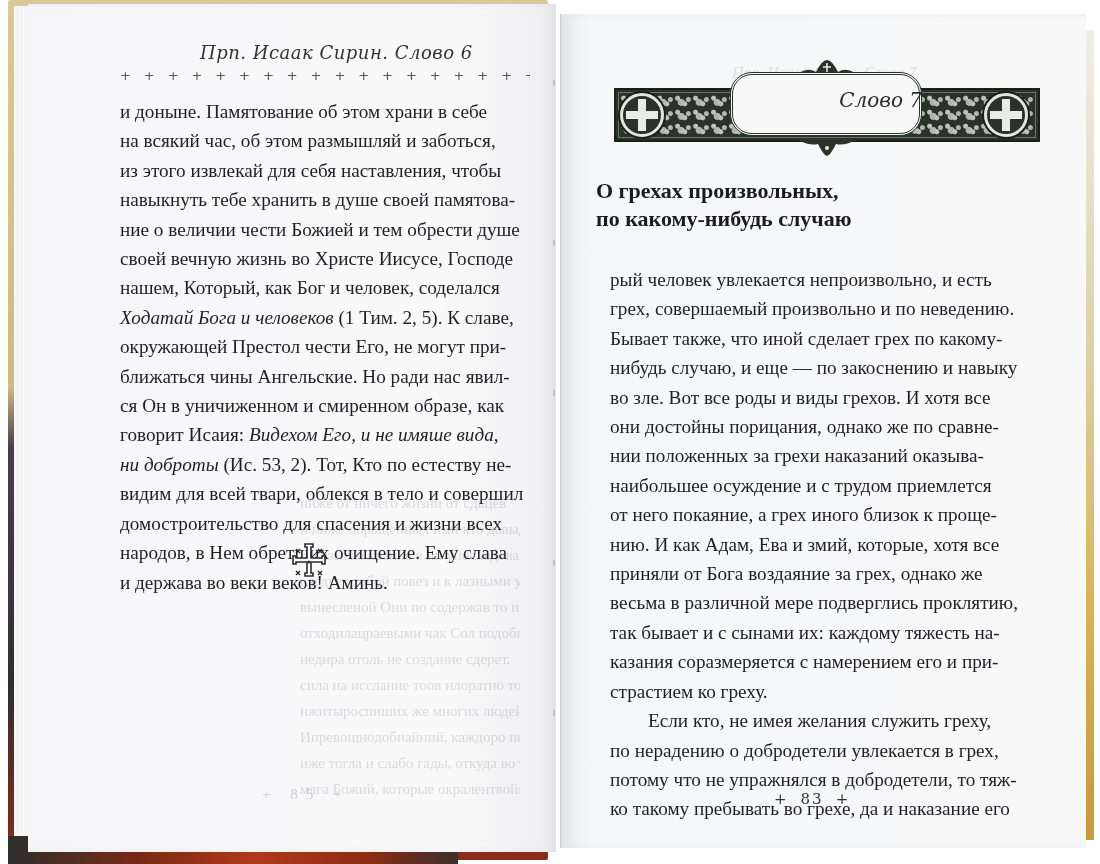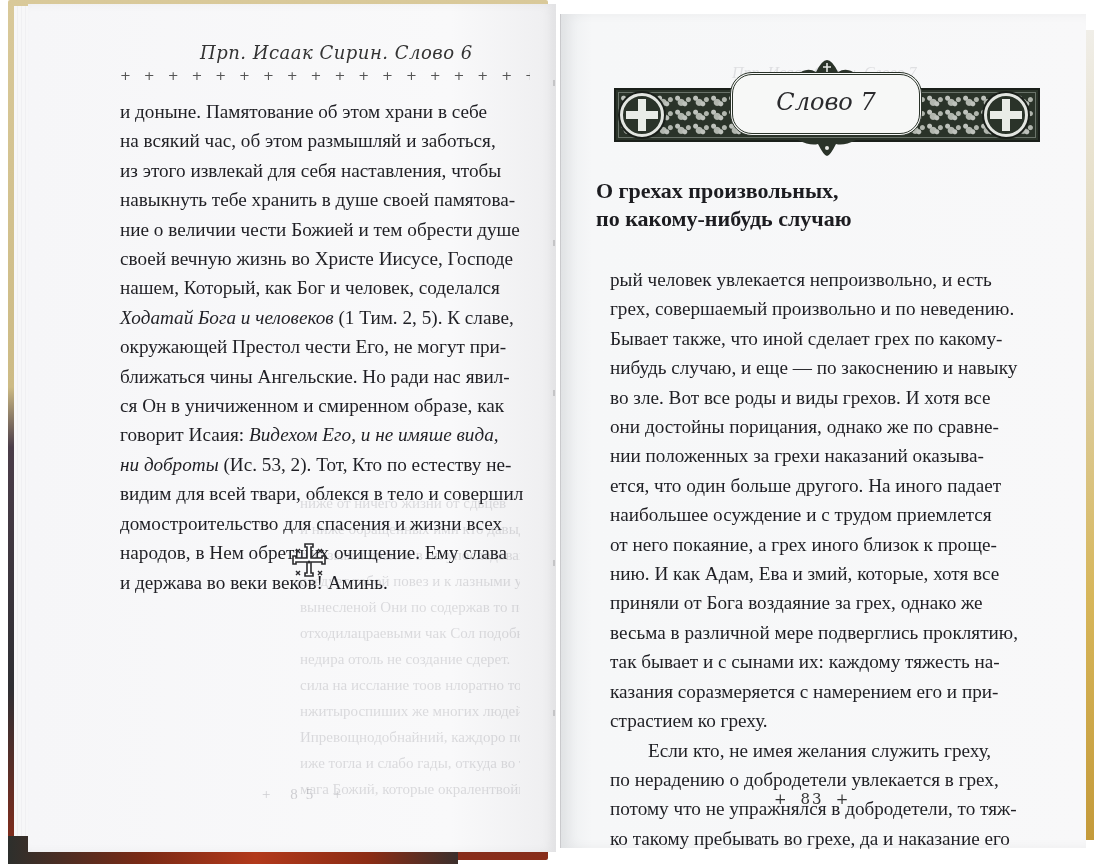--- a/index.html
+++ b/index.html
@@ -90,22 +90,22 @@
   .banner-medallion::after { left: 3px; top: 15px; width: 32px; height: 8px; }
   .med-left { left: 6px; }
   .med-right { left: 370px; }
   .banner-cartouche {
     position: absolute; left: 116px; top: 14px; width: 192px; height: 64px;
     background: #f7f8f7; border: 3px double #2a3329; border-radius: 22px;
   }
   .banner-top-crest { position: absolute; left: 178px; top: 0px; width: 70px; height: 20px; }
   .banner-bottom-crest { position: absolute; left: 178px; top: 82px; width: 70px; height: 18px; }
   .chapter-title {
-    position: absolute; left: 116px; top: 30px; width: 192px; text-align: center;
-    font-family: "DejaVu Serif", serif; font-size: 24px; color: #2b2b2e; font-style: italic;
+    position: absolute; left: 116px; top: 30px; width: 192px; text-align: right;
+    font-family: "DejaVu Serif", serif; font-size: 20px; color: #2b2b2e; font-style: italic;
   }
 
   .section-heading {
     position: absolute; left: 596px; top: 177px; width: 464px; text-align: left;
     font-family: "Liberation Serif", serif; font-weight: bold; font-size: 22px; line-height: 27.5px; color: #1c1c20;
   }
   .text-right { left: 610px; top: 265px; width: 430px; }
   .folio-right { position: absolute; left: 762px; top: 790px; font-family: "DejaVu Serif", serif; font-size: 15px; color: #333; letter-spacing: 2px; }
   .folio-right .plus { padding: 0 12px; }
 </style>
@@ -205,21 +205,20 @@
 </div>
 
 <div class="text-block text-right">
   <span class="line">рый человек увлекается непроизвольно, и есть</span>
   <span class="line">грех, совершаемый произвольно и по неведению.</span>
   <span class="line">Бывает также, что иной сделает грех по какому-</span>
   <span class="line">нибудь случаю, и еще — по закоснению и навыку</span>
   <span class="line">во зле. Вот все роды и виды грехов. И хотя все</span>
   <span class="line">они достойны порицания, однако же по сравне-</span>
   <span class="line">нии положенных за грехи наказаний оказыва-</span>
-  <span class="line">ется, что один больше другого. На иного падает</span>
   <span class="line">наибольшее осуждение и с трудом приемлется</span>
   <span class="line">от него покаяние, а грех иного близок к проще-</span>
   <span class="line">нию. И как Адам, Ева и змий, которые, хотя все</span>
   <span class="line">приняли от Бога воздаяние за грех, однако же</span>
   <span class="line">весьма в различной мере подверглись проклятию,</span>
   <span class="line">так бывает и с сынами их: каждому тяжесть на-</span>
   <span class="line">казания соразмеряется с намерением его и при-</span>
   <span class="line">страстием ко греху.</span>
   <span class="line indent">Если кто, не имея желания служить греху,</span>
   <span class="line">по нерадению о добродетели увлекается в грех,</span>

